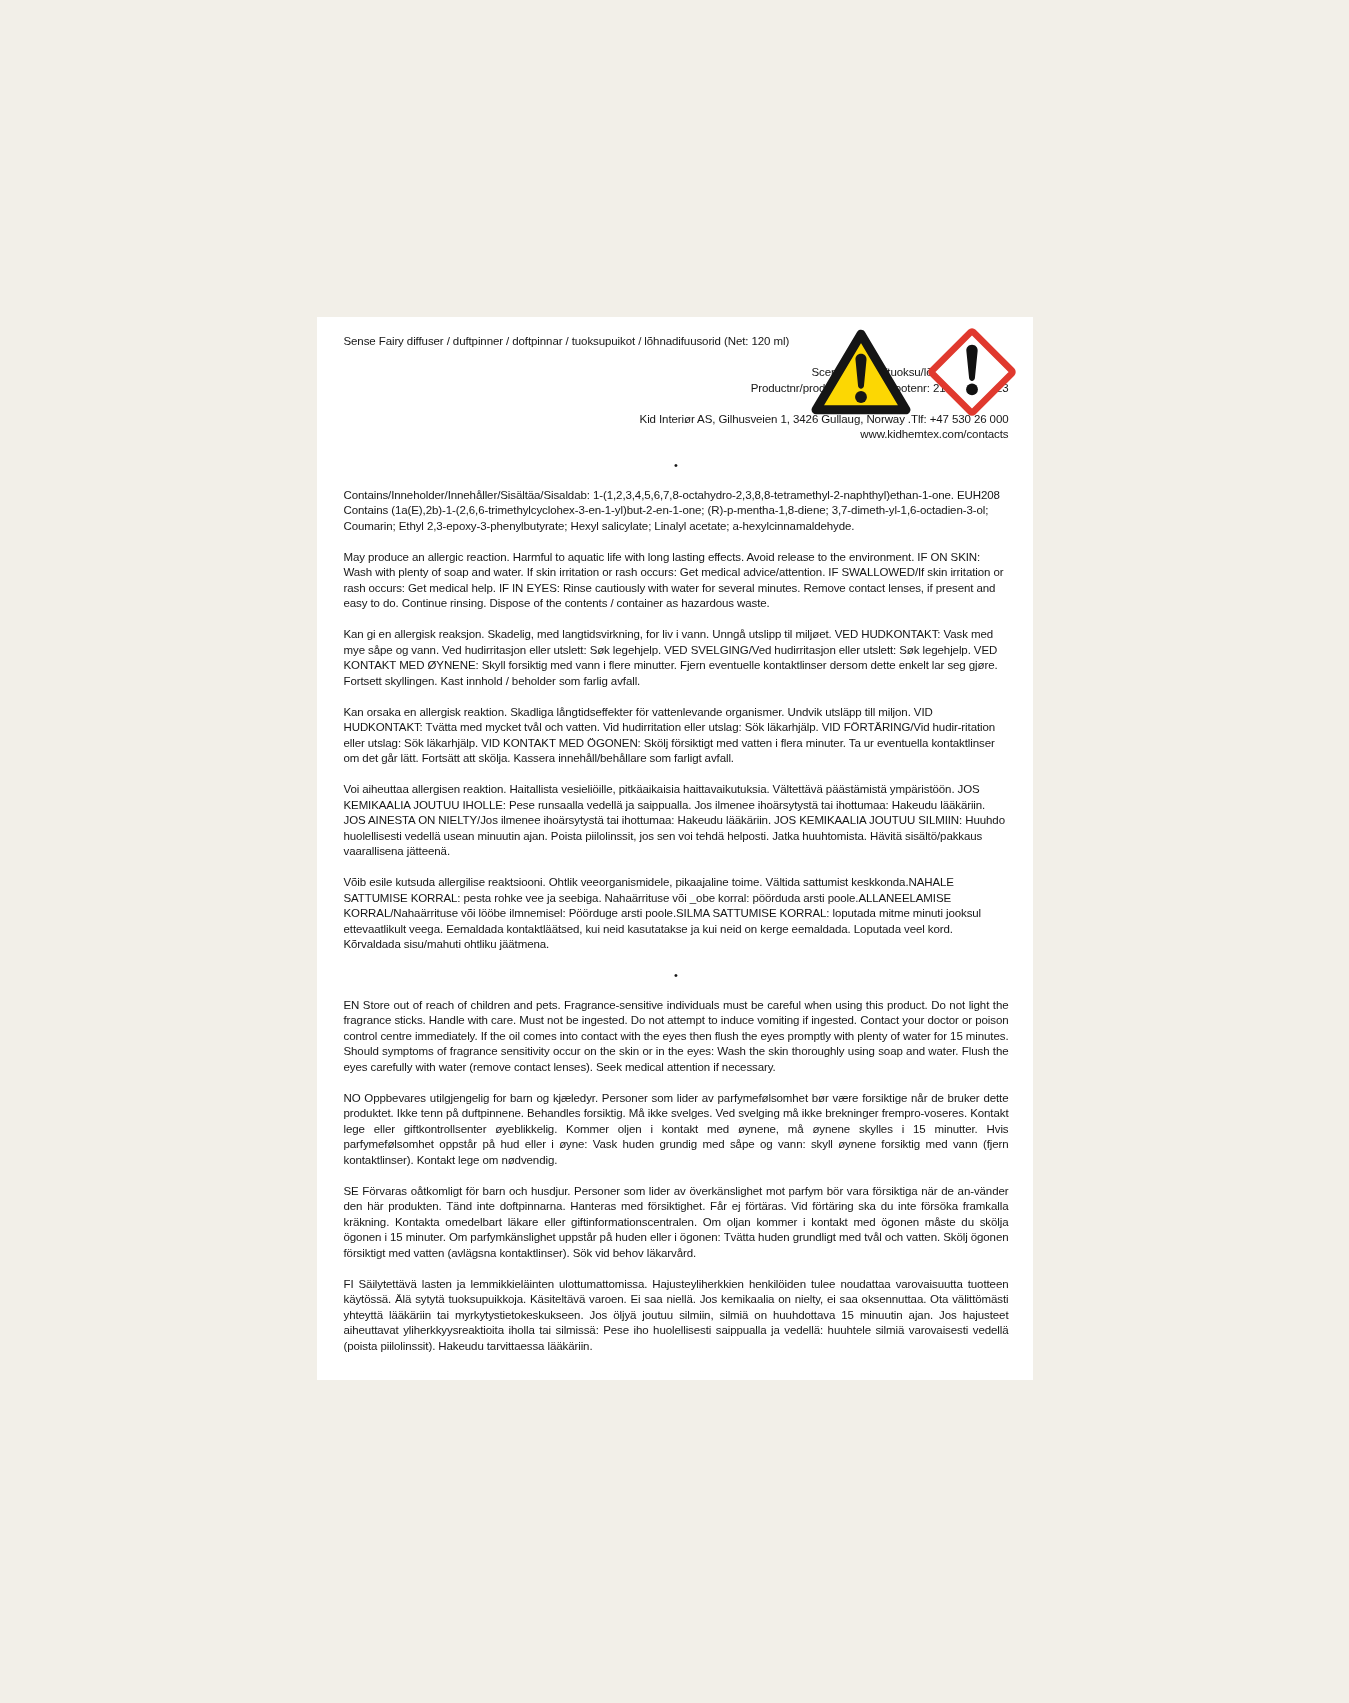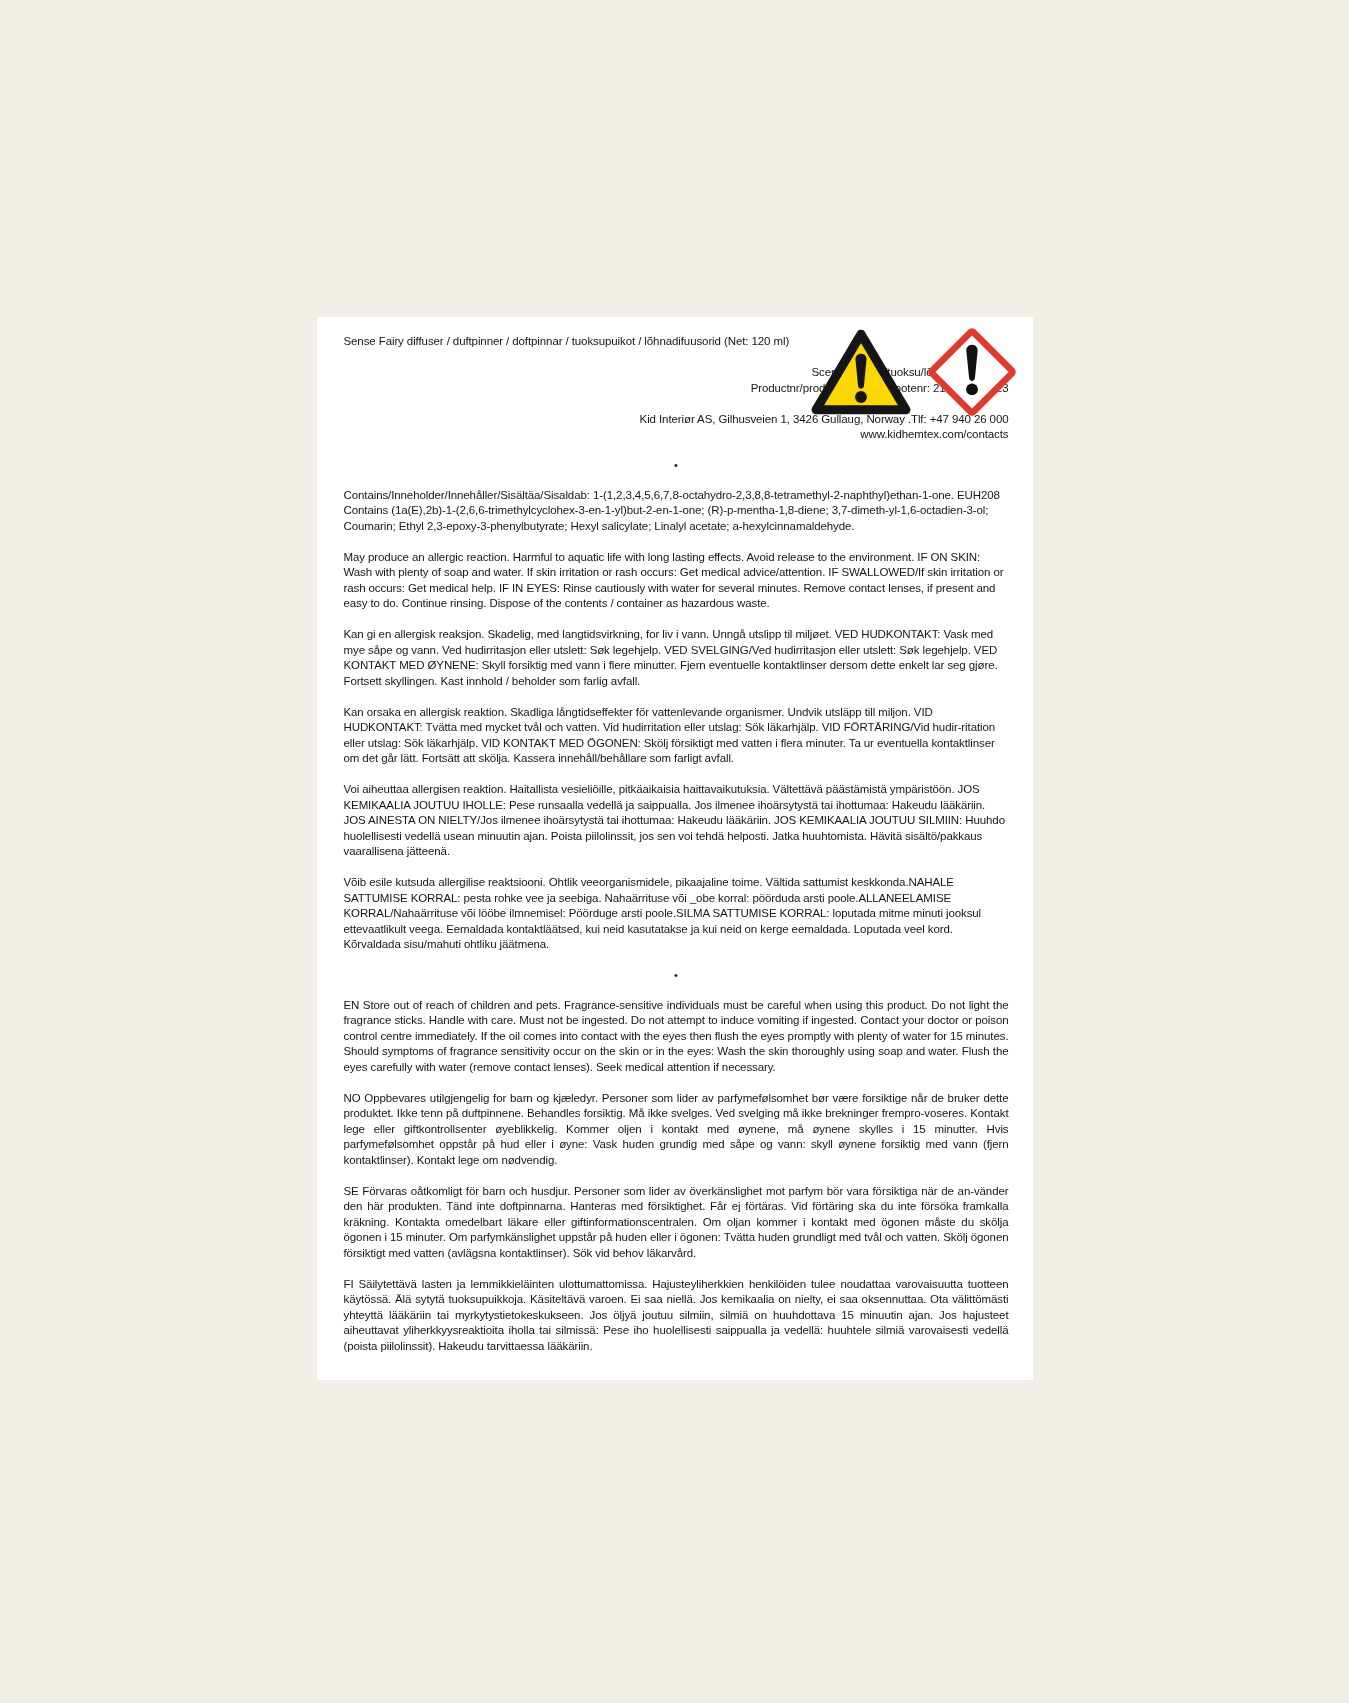--- a/index.html
+++ b/index.html
@@ -58,21 +58,21 @@
   </div>
 
   <p style="width:470px;">Sense Fairy diffuser / duftpinner / doftpinnar / tuoksupuikot / lõhnadifuusorid (Net: 120 ml)</p>
 
   <div class="block">
     <div>Scent/duft/doft/tuoksu/lõhn: Cocobeach</div>
     <div>Productnr/produktnr/tuotenr/tootenr: 213446120323</div>
   </div>
 
   <div class="block">
-    <div>Kid Interiør AS, Gilhusveien 1, 3426 Gullaug, Norway .Tlf: +47 940 26 000</div>
+    <div>Kid Interiør AS, Gilhusveien 1, 3426 Gullaug, Norway .Tlf: +47 530 26 000</div>
     <div>www.kidhemtex.com/contacts</div>
   </div>
 
   <div class="sep">•</div>
 
   <p>Contains/Inneholder/Innehåller/Sisältäa/Sisaldab: 1-(1,2,3,4,5,6,7,8-octahydro-2,3,8,8-tetramethyl-2-naphthyl)ethan-1-one. EUH208 Contains (1a(E),2b)-1-(2,6,6-trimethylcyclohex-3-en-1-yl)but-2-en-1-one; (R)-p-mentha-1,8-diene; 3,7-dimeth-yl-1,6-octadien-3-ol; Coumarin; Ethyl 2,3-epoxy-3-phenylbutyrate; Hexyl salicylate; Linalyl acetate; a-hexylcinnamaldehyde.</p>
 
   <p>May produce an allergic reaction. Harmful to aquatic life with long lasting effects. Avoid release to the environment. IF ON SKIN: Wash with plenty of soap and water. If skin irritation or rash occurs: Get medical advice/attention. IF SWALLOWED/If skin irritation or rash occurs: Get medical help. IF IN EYES: Rinse cautiously with water for several minutes. Remove contact lenses, if present and easy to do. Continue rinsing. Dispose of the contents / container as hazardous waste.</p>
   <p>Kan gi en allergisk reaksjon. Skadelig, med langtidsvirkning, for liv i vann. Unngå utslipp til miljøet. VED HUDKONTAKT: Vask med mye såpe og vann. Ved hudirritasjon eller utslett: Søk legehjelp. VED SVELGING/Ved hudirritasjon eller utslett: Søk legehjelp. VED KONTAKT MED ØYNENE: Skyll forsiktig med vann i flere minutter. Fjern eventuelle kontaktlinser dersom dette enkelt lar seg gjøre. Fortsett skyllingen. Kast innhold / beholder som farlig avfall.</p>
   <p>Kan orsaka en allergisk reaktion. Skadliga långtidseffekter för vattenlevande organismer. Undvik utsläpp till miljon. VID HUDKONTAKT: Tvätta med mycket tvål och vatten. Vid hudirritation eller utslag: Sök läkarhjälp. VID FÖRTÄRING/Vid hudir-ritation eller utslag: Sök läkarhjälp. VID KONTAKT MED ÖGONEN: Skölj försiktigt med vatten i flera minuter. Ta ur eventuella kontaktlinser om det går lätt. Fortsätt att skölja. Kassera innehåll/behållare som farligt avfall.</p>

